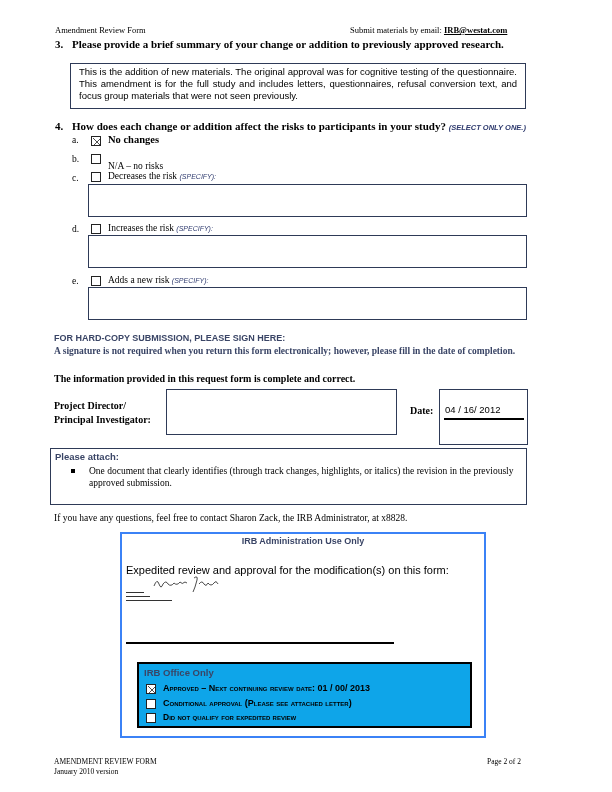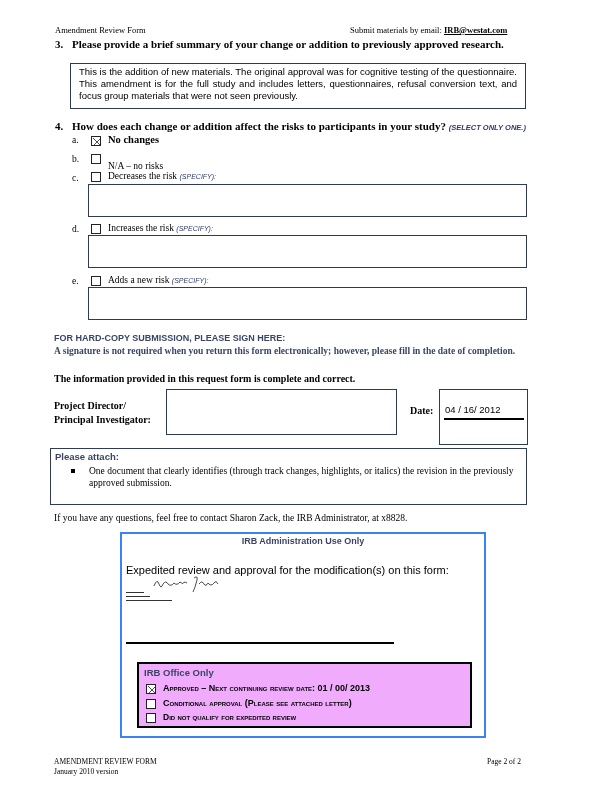--- a/index.html
+++ b/index.html
@@ -110,21 +110,21 @@
     <path d="M30 14 q3 -8 5 -2 q2 6 4 0 q3 -4 5 0 q3 3 6 -1 q3 3 6 -1 q2 3 5 0 l2 1" fill="none" stroke="#000" stroke-width="0.7"></path>
     <path d="M70 6 q4 -3 3 2 q-2 8 -4 12" fill="none" stroke="#000" stroke-width="0.7"></path>
     <path d="M75 12 q3 -4 5 0 q2 3 4 -1 q3 4 6 0 q2 -3 4 1" fill="none" stroke="#000" stroke-width="0.7"></path>
     <rect x="2" y="20" width="18" height="1" fill="#333"></rect>
     <rect x="2" y="24" width="24" height="1" fill="#333"></rect>
     <rect x="2" y="28" width="46" height="1" fill="#333"></rect>
   </svg>
 
   <div style="position:absolute; left:4px; top:108px; width:268px; height:1.5px; background:#000;"></div>
 
-  <div style="position:absolute; left:15px; top:128px; width:335px; height:66px; background:#f0abfc; border:2px solid #000; box-sizing:border-box;">
+  <div style="position:absolute; left:15px; top:128px; width:335px; height:66px; background:#0ea5e9; border:2px solid #000; box-sizing:border-box;">
     <div class="sans" style="position:absolute; left:5px; top:3px; font-size:9.5px; font-weight:bold; color:#3a4566;">IRB Office Only</div>
 
     <div class="cb" style="left:7px; top:20px;">
       <svg width="10" height="10">
           <line x1="1" y1="1" x2="9" y2="9" stroke="#222" stroke-width="0.8"></line>
           <line x1="9" y1="1" x2="1" y2="9" stroke="#222" stroke-width="0.8"></line>
         </svg>
     </div>
     <div class="sans sc" style="position:absolute; left:24px; top:19px; font-size:9px; font-weight:bold;">Approved – Next continuing review date: 01 / 00/ 2013</div>
 

